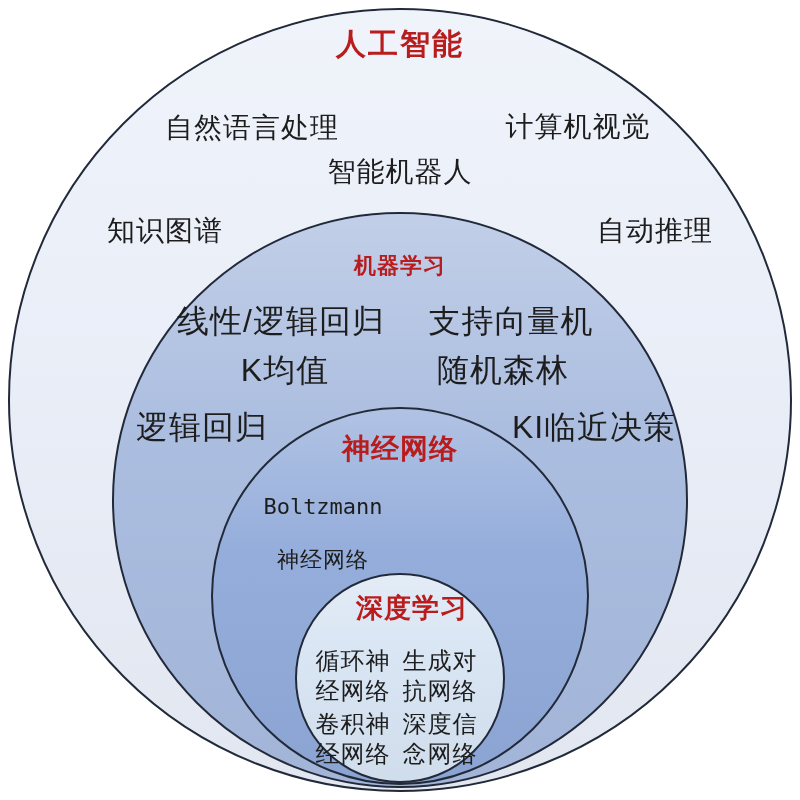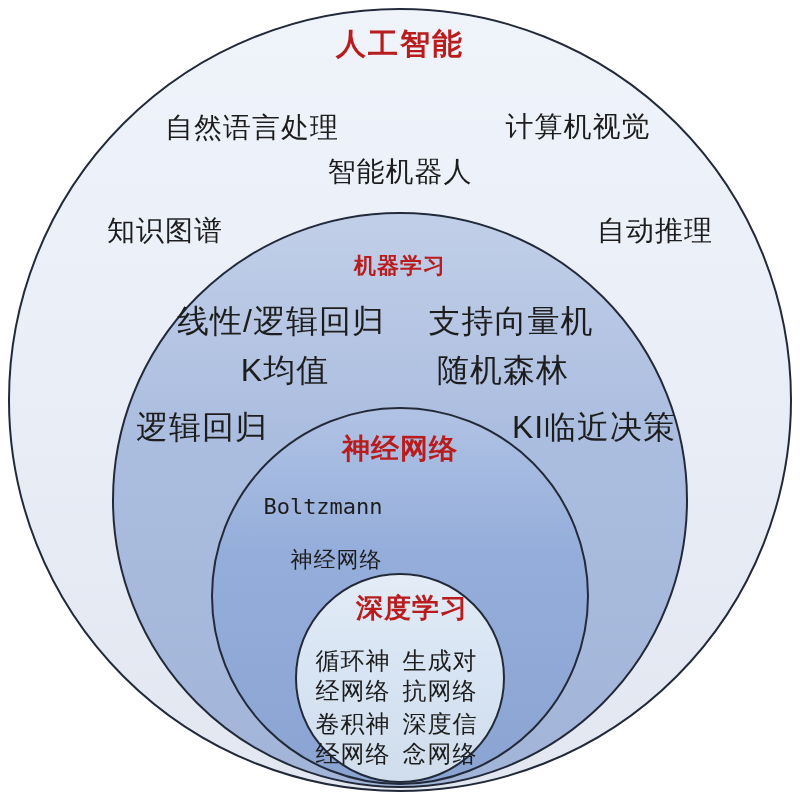--- a/index.html
+++ b/index.html
@@ -40,21 +40,21 @@
   .l-kg{left:165px;top:231px;}
   .l-reason{left:655px;top:231px;}
 
   .l-linear{left:281px;top:322px;}
   .l-svm{left:511px;top:322px;}
   .l-kmeans{left:285px;top:371px;}
   .l-forest{left:503px;top:371px;}
   .l-pca{left:202px;top:428px;}
   .l-knn{left:594px;top:428px;}
 
-  .l-boltz{left:323px;top:521px;text-align:right;}
+  .l-boltz{left:323px;top:521px;text-align:center;}
   .l-boltz .latin{font-family:"DejaVu Sans Mono",monospace;letter-spacing:0;}
   .l-mlp{left:485px;top:515px;}
 
   .l-rnn{left:353px;top:676px;}
   .l-gan{left:440px;top:676px;}
   .l-cnn{left:353px;top:739px;}
   .l-dbn{left:440px;top:739px;}
 </style>
 </head>
 <body>

